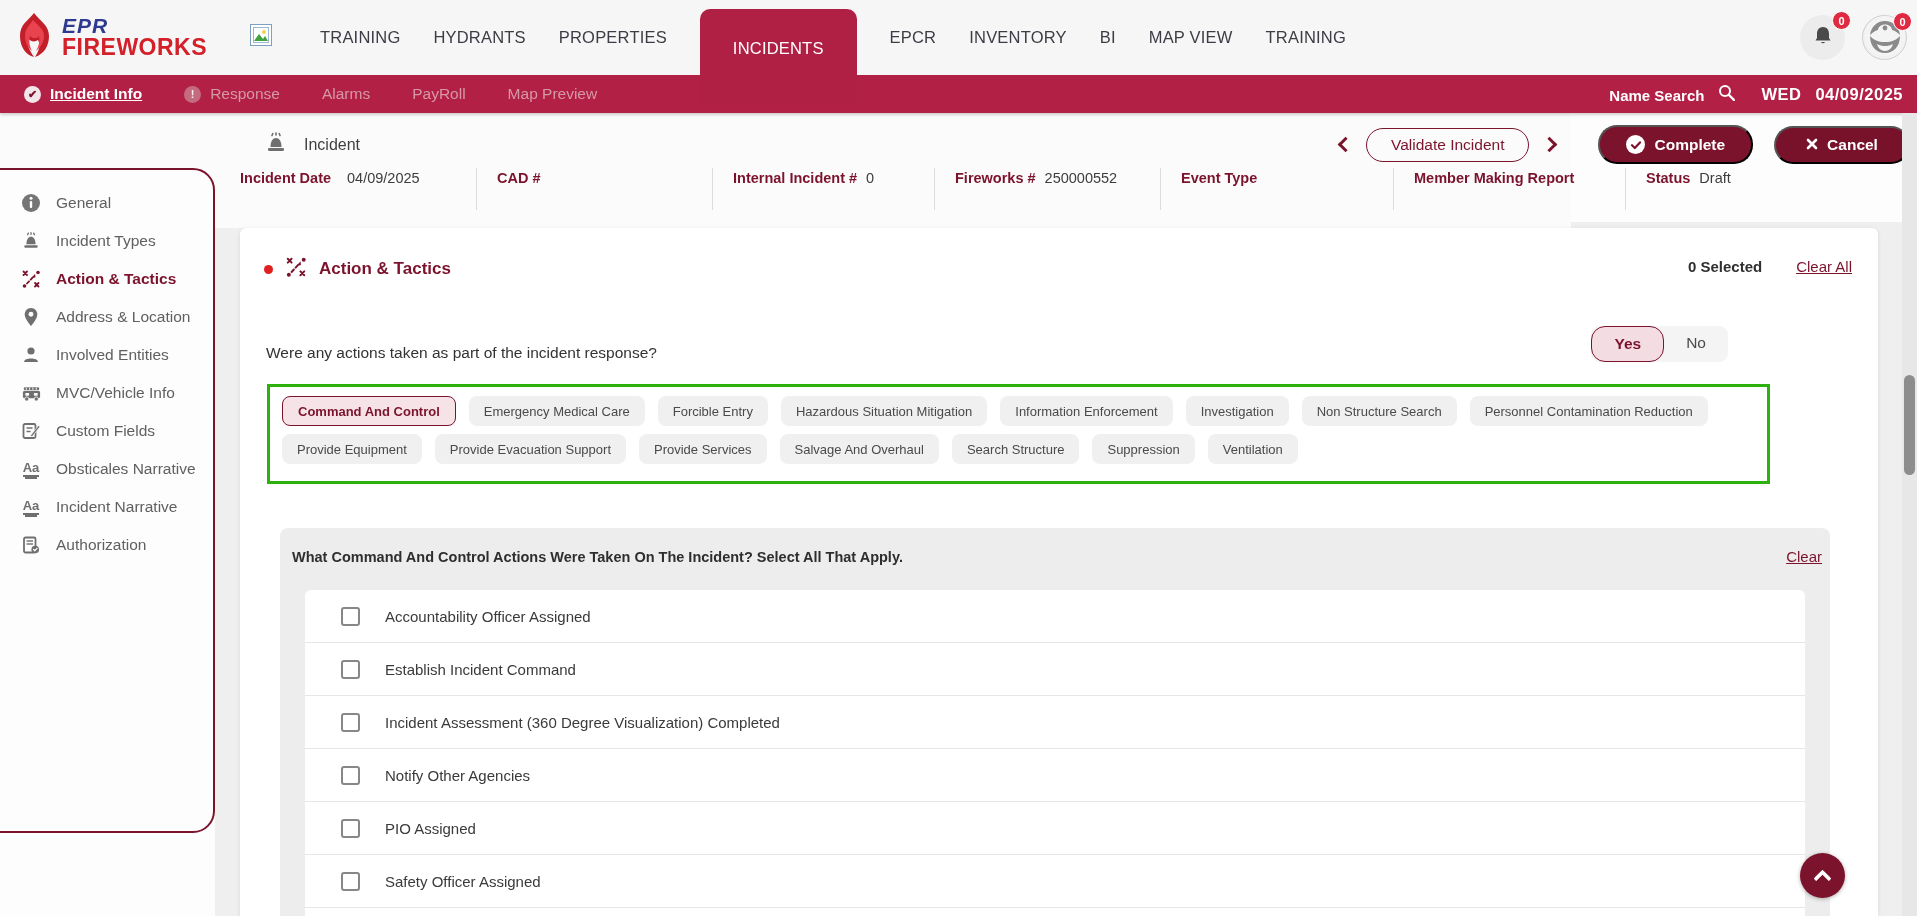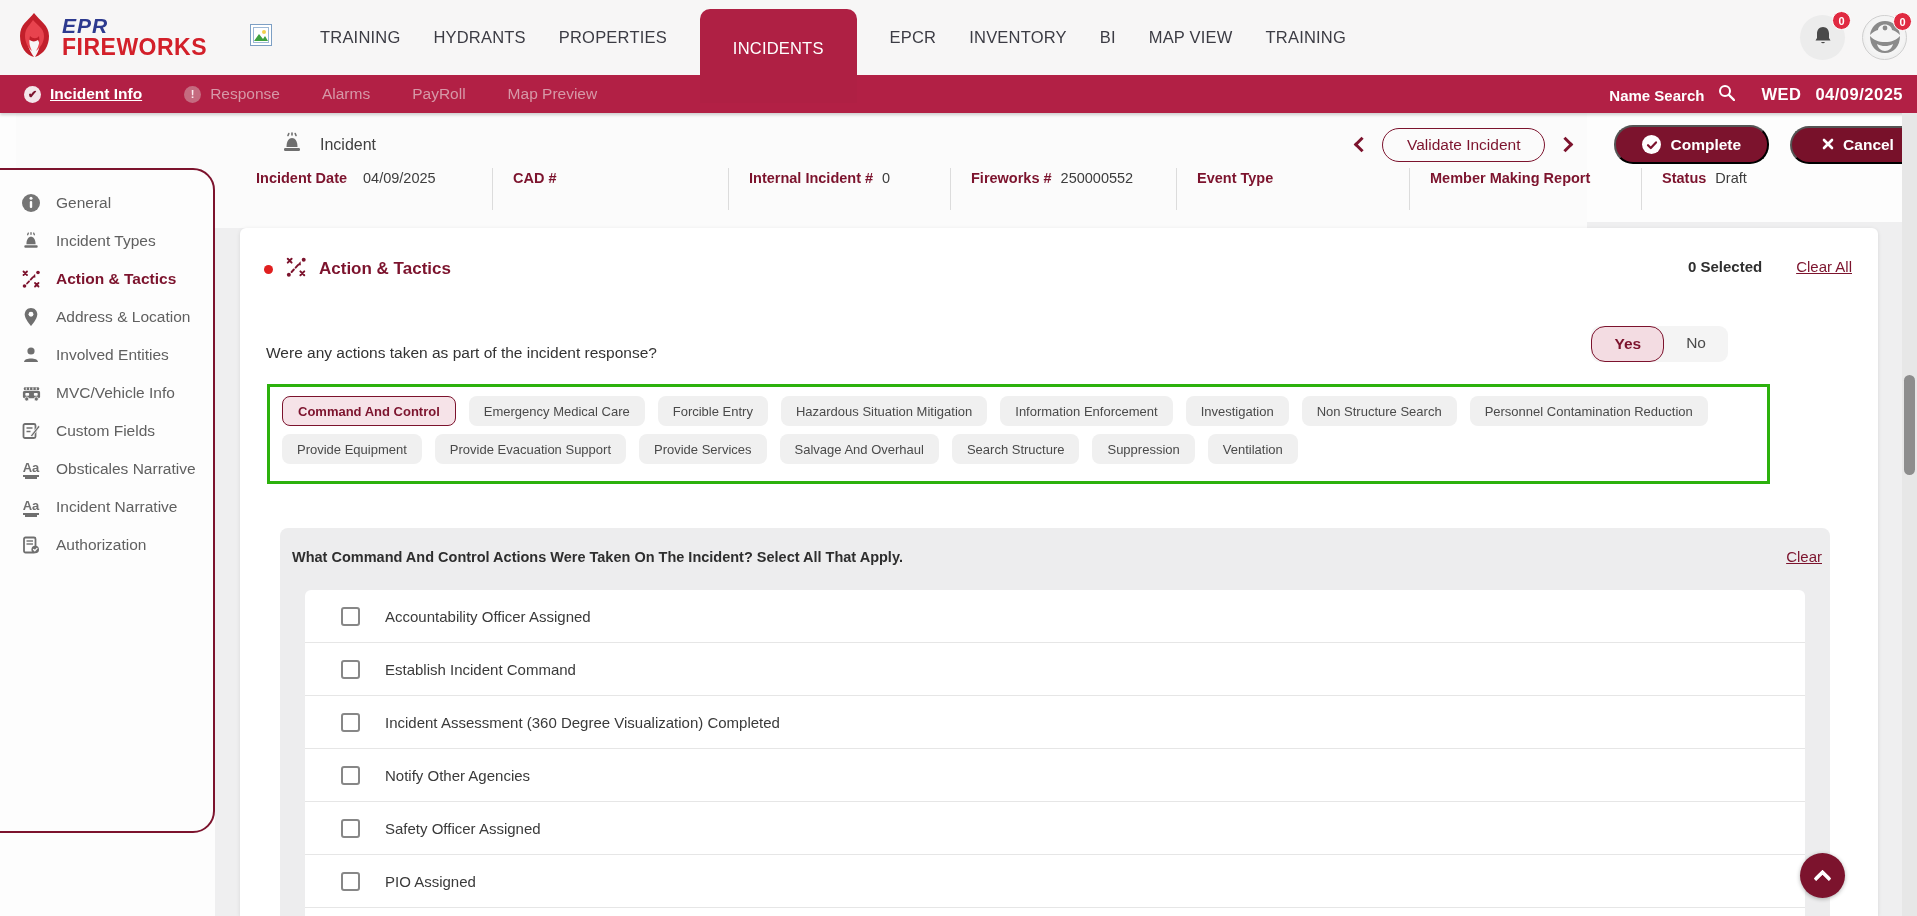--- a/index.html
+++ b/index.html
@@ -30,21 +30,21 @@
   .subnav-item.active .subnav-label { text-decoration:underline; }
   .stat-circle { width:17px; height:17px; border-radius:50%; display:flex; align-items:center; justify-content:center; font-size:11px; font-weight:bold; }
   .stat-check { background:#f3e6ea; color:#7c132d; }
   .stat-alert { background:#c9behr;}
   .stat-alert { background:#c56b80; color:#fbeaee; }
   .redbar-right { position:absolute; right:14px; display:flex; align-items:center; gap:26px; }
   .name-search { display:flex; align-items:flex-end; gap:14px; color:#fff; font-size:15px; font-weight:bold; cursor:pointer; }
   .date-box { color:#fff; font-size:16.5px; font-weight:bold; letter-spacing:0.5px; display:flex; gap:14px; }
 
   
-  .headstrip { position:absolute; top:113px; left:16px; width:1571px; height:115px; background:#fbfbfb; z-index:1; }
+  .headstrip { position:absolute; top:113px; left:0; width:1571px; height:115px; background:#fbfbfb; z-index:1; }
   .incident-title { position:absolute; left:264px; top:18px; display:flex; align-items:center; gap:16px; font-size:16px; color:#3f3f3f; }
   .fields-row { position:absolute; left:240px; top:55px; width:1500px; display:flex; }
   .field { padding:2px 10px 10px 20px; border-right:1px solid #dcdcdc; display:flex; gap:9px; align-items:baseline; min-height:42px; cursor:pointer; }
   .field:first-child { padding-left:0;gap:16px; }
   .field:last-child { border-right:none; }
   .f-label { font-size:14.5px; font-weight:bold; color:#7c132d; white-space:nowrap; }
   .f-value { font-size:14.5px; color:#3d3d3d; white-space:nowrap; }
   .f0 { width:237px; } .f1 { width:236px; } .f2 { width:222px; } .f3 { width:226px; } .f4 { width:233px; } .f5 { width:232px; } .f6 { width:114px; }
   .head-actions { position:absolute; left:1340px; top:12px; display:flex; align-items:center; gap:15px; z-index:2; }
   .chev { width:11px; height:11px; border-left:3px solid #7c132d; border-bottom:3px solid #7c132d; cursor:pointer; }
@@ -437,25 +437,25 @@
         <div class="opt-row">
           <span class="cbox"></span>
           <span class="opt-label">Incident Assessment (360 Degree Visualization) Completed</span>
         </div>
         <div class="opt-row">
           <span class="cbox"></span>
           <span class="opt-label">Notify Other Agencies</span>
         </div>
         <div class="opt-row">
           <span class="cbox"></span>
+          <span class="opt-label">PIO Assigned</span>
+        </div>
+        <div class="opt-row">
+          <span class="cbox"></span>
           <span class="opt-label">Safety Officer Assigned</span>
-        </div>
-        <div class="opt-row">
-          <span class="cbox"></span>
-          <span class="opt-label">PIO Assigned</span>
         </div>
       </div>
     </section>
   </main>
 
   <div class="scrolltrack">
     <div class="scrollthumb"></div>
   </div>
 
   <button class="scrolltop">

